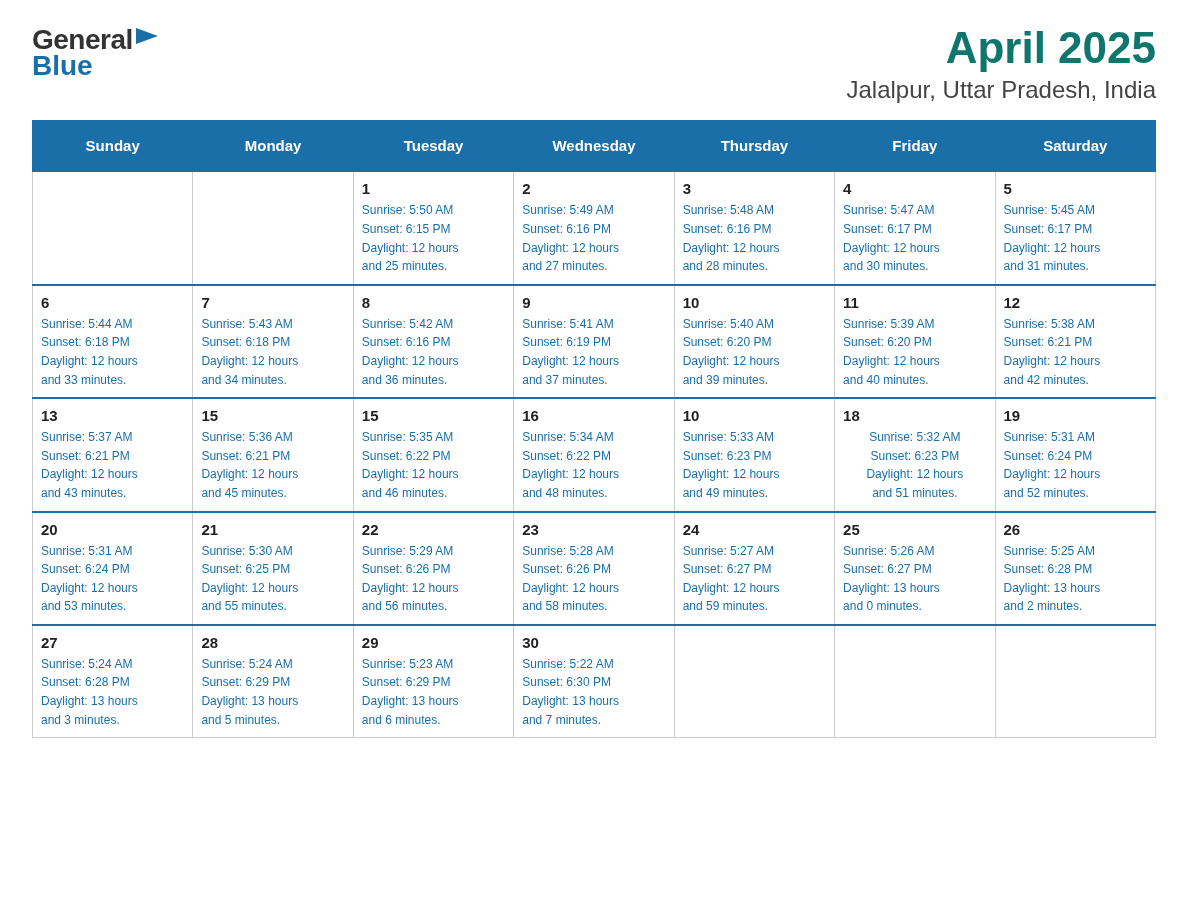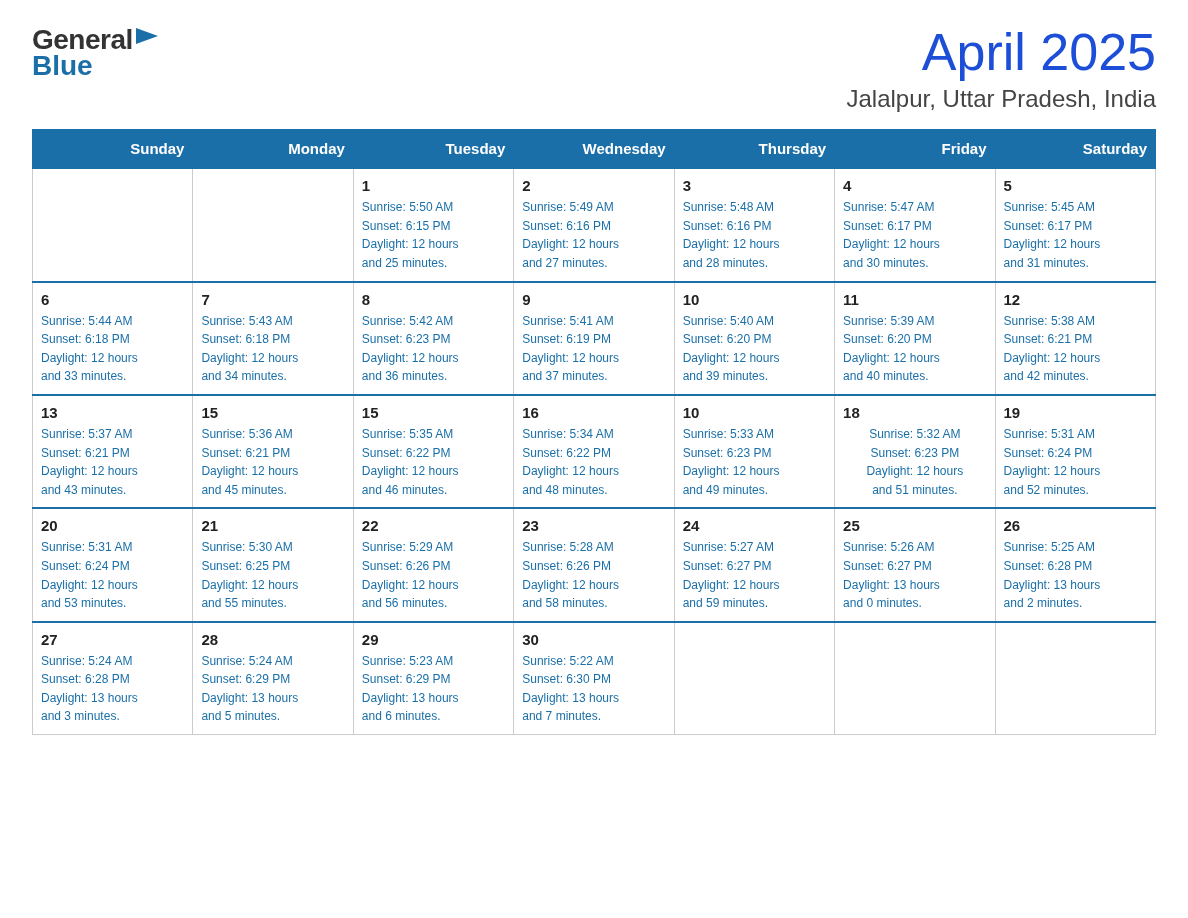--- a/index.html
+++ b/index.html
@@ -30,42 +30,42 @@
     .logo-blue {
       font-size: 28px;
       font-weight: bold;
       color: #1a6fa8;
       margin-left: 2px;
     }
     .title-block {
       text-align: right;
     }
     .month-title {
-      font-size: 52px;
-      font-weight: normal;
-      color: #1d4ed8;
+      font-size: 44px;
+      font-weight: bold;
+      color: #0f766e;
       line-height: 1.1;
     }
     .location {
       font-size: 24px;
       color: #444;
       margin-top: 4px;
     }
     table {
       width: 100%;
       border-collapse: collapse;
       table-layout: fixed;
     }
     thead tr th {
       background-color: #1a6fa8;
       color: #fff;
       font-size: 15px;
       font-weight: bold;
-      padding: 10px 8px;
-      text-align: right;
+      padding: 16px 8px;
+      text-align: center;
       border: 1px solid #1a6fa8;
     }
     tbody tr td {
       vertical-align: top;
       padding: 8px 8px;
       border: 1px solid #ccc;
       border-top: 2px solid #1a6fa8;
       font-size: 12.5px;
       color: #333;
       height: 110px;
@@ -172,21 +172,21 @@
         <td>
           <span class="day-number">7</span>
           <div class="day-info" style="white-space: pre-line;">Sunrise: 5:43 AM
 Sunset: 6:18 PM
 Daylight: 12 hours
 and 34 minutes.</div>
         </td>
         <td>
           <span class="day-number">8</span>
           <div class="day-info" style="white-space: pre-line;">Sunrise: 5:42 AM
-Sunset: 6:23 PM
+Sunset: 6:16 PM
 Daylight: 12 hours
 and 36 minutes.</div>
         </td>
         <td>
           <span class="day-number">9</span>
           <div class="day-info" style="white-space: pre-line;">Sunrise: 5:41 AM
 Sunset: 6:19 PM
 Daylight: 12 hours
 and 37 minutes.</div>
         </td>

